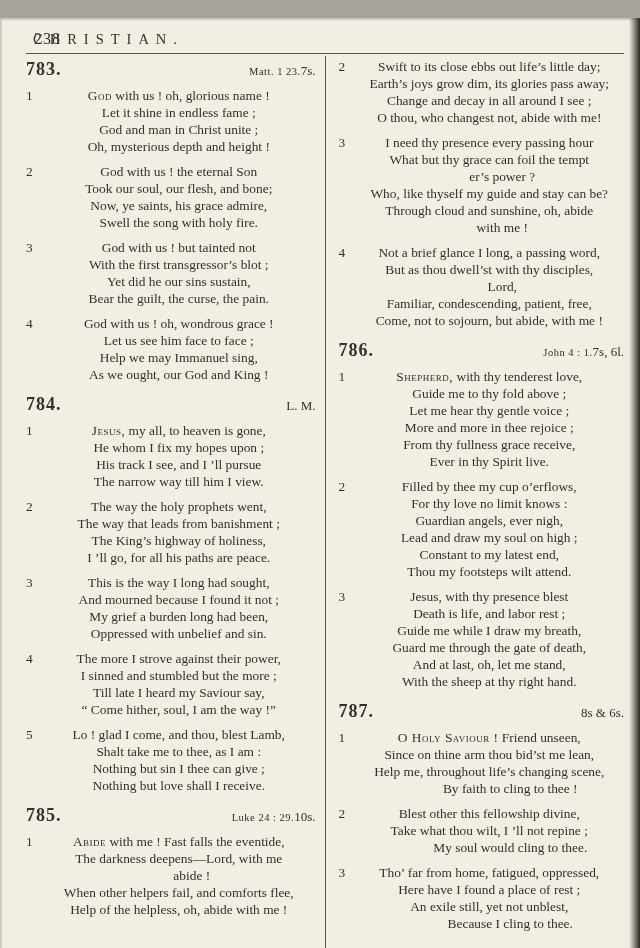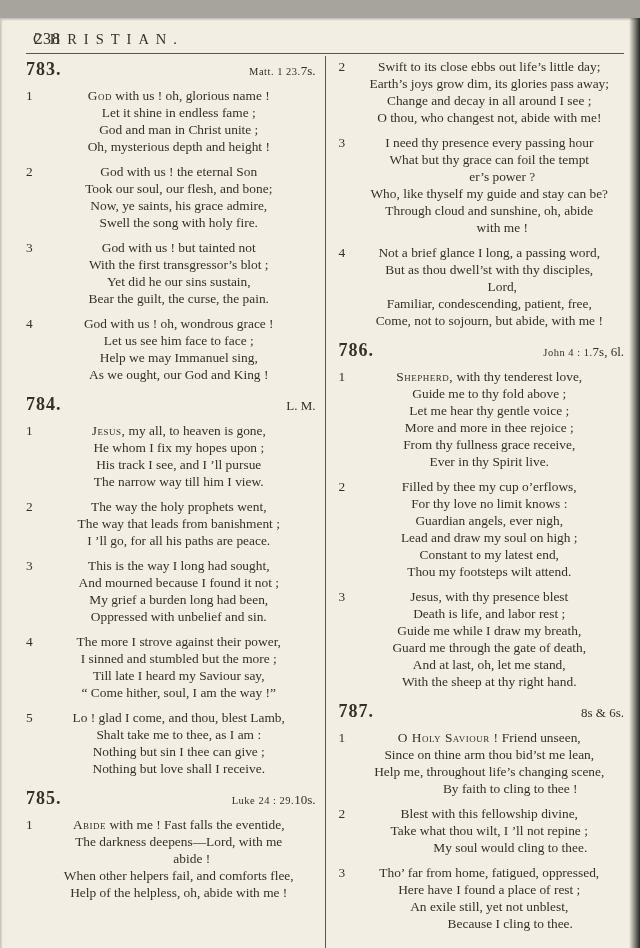--- a/index.html
+++ b/index.html
@@ -131,20 +131,21 @@
                 <div class="line">He whom I fix my hopes upon ;</div>
                 <div class="line">His track I see, and I ’ll pursue</div>
                 <div class="line">The narrow way till him I view.</div>
               </div>
             </div>
             <div class="verse">
               <div class="verse-num">2</div>
               <div class="verse-lines">
                 <div class="line">The way the holy prophets went,</div>
                 <div class="line">The way that leads from banishment ;</div>
+                <div class="line">The King’s highway of holiness,</div>
                 <div class="line">I ’ll go, for all his paths are peace.</div>
               </div>
             </div>
             <div class="verse">
               <div class="verse-num">3</div>
               <div class="verse-lines">
                 <div class="line">This is the way I long had sought,</div>
                 <div class="line">And mourned because I found it not ;</div>
                 <div class="line">My grief a burden long had been,</div>
                 <div class="line">Oppressed with unbelief and sin.</div>
@@ -272,21 +273,21 @@
               <div class="verse-lines">
                 <div class="line"><span class="lead">O Holy Saviour !</span> Friend unseen,</div>
                 <div class="line">Since on thine arm thou bid’st me lean,</div>
                 <div class="line">Help me, throughout life’s changing scene,</div>
                 <div class="line ind2">By faith to cling to thee !</div>
               </div>
             </div>
             <div class="verse">
               <div class="verse-num">2</div>
               <div class="verse-lines">
-                <div class="line">Blest with this fellowship divine,</div>
+                <div class="line">Blest other this fellowship divine,</div>
                 <div class="line">Take what thou wilt, I ’ll not repine ;</div>
                 <div class="line ind2">My soul would cling to thee.</div>
               </div>
             </div>
             <div class="verse">
               <div class="verse-num">3</div>
               <div class="verse-lines">
                 <div class="line">Tho’ far from home, fatigued, oppressed,</div>
                 <div class="line">Here have I found a place of rest ;</div>
                 <div class="line">An exile still, yet not unblest,</div>

